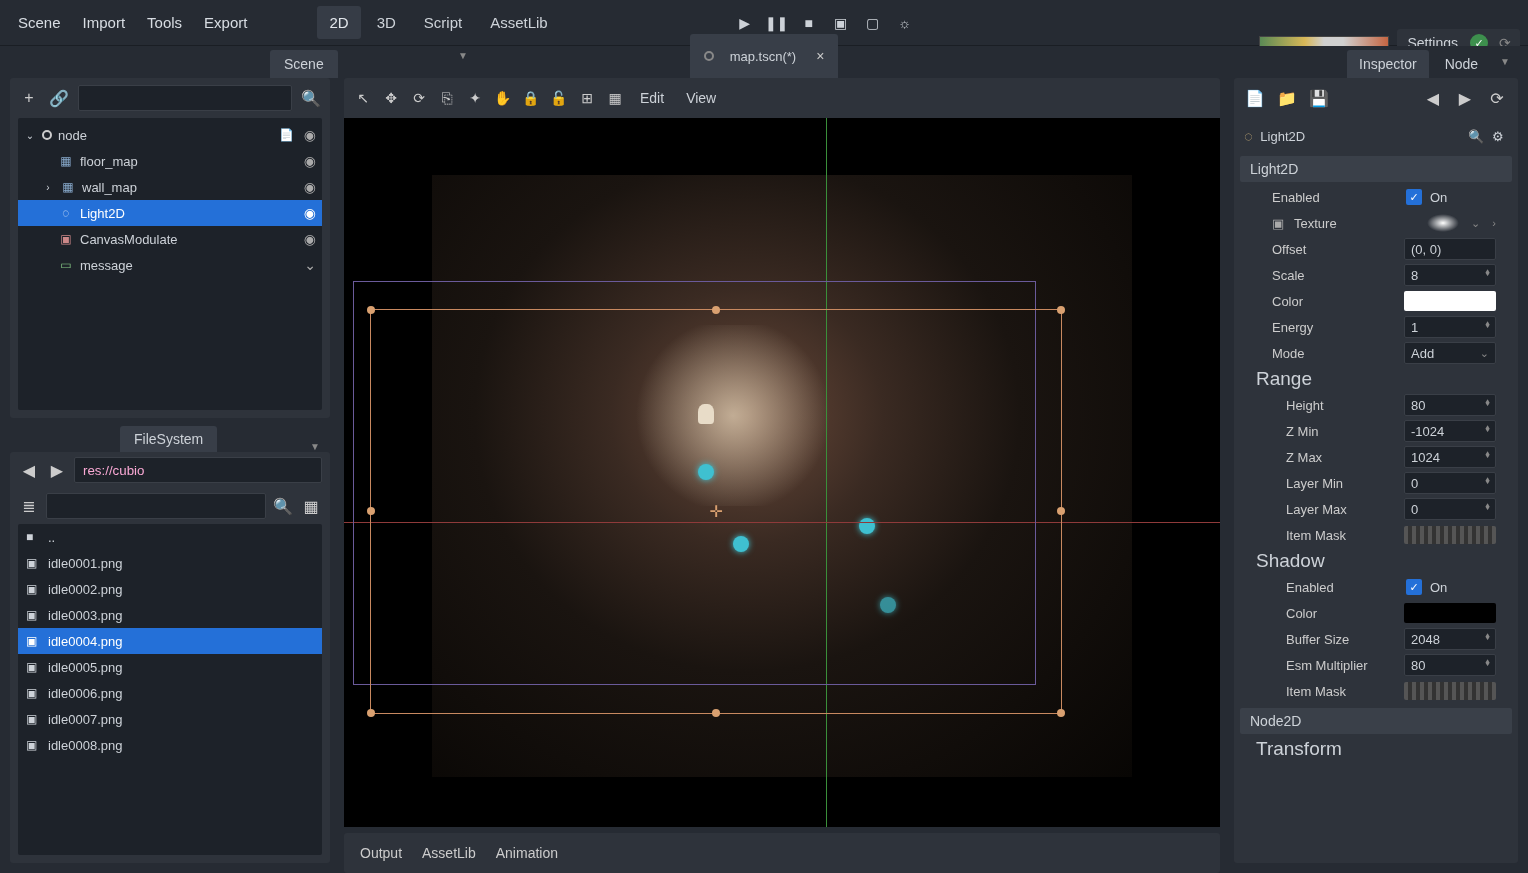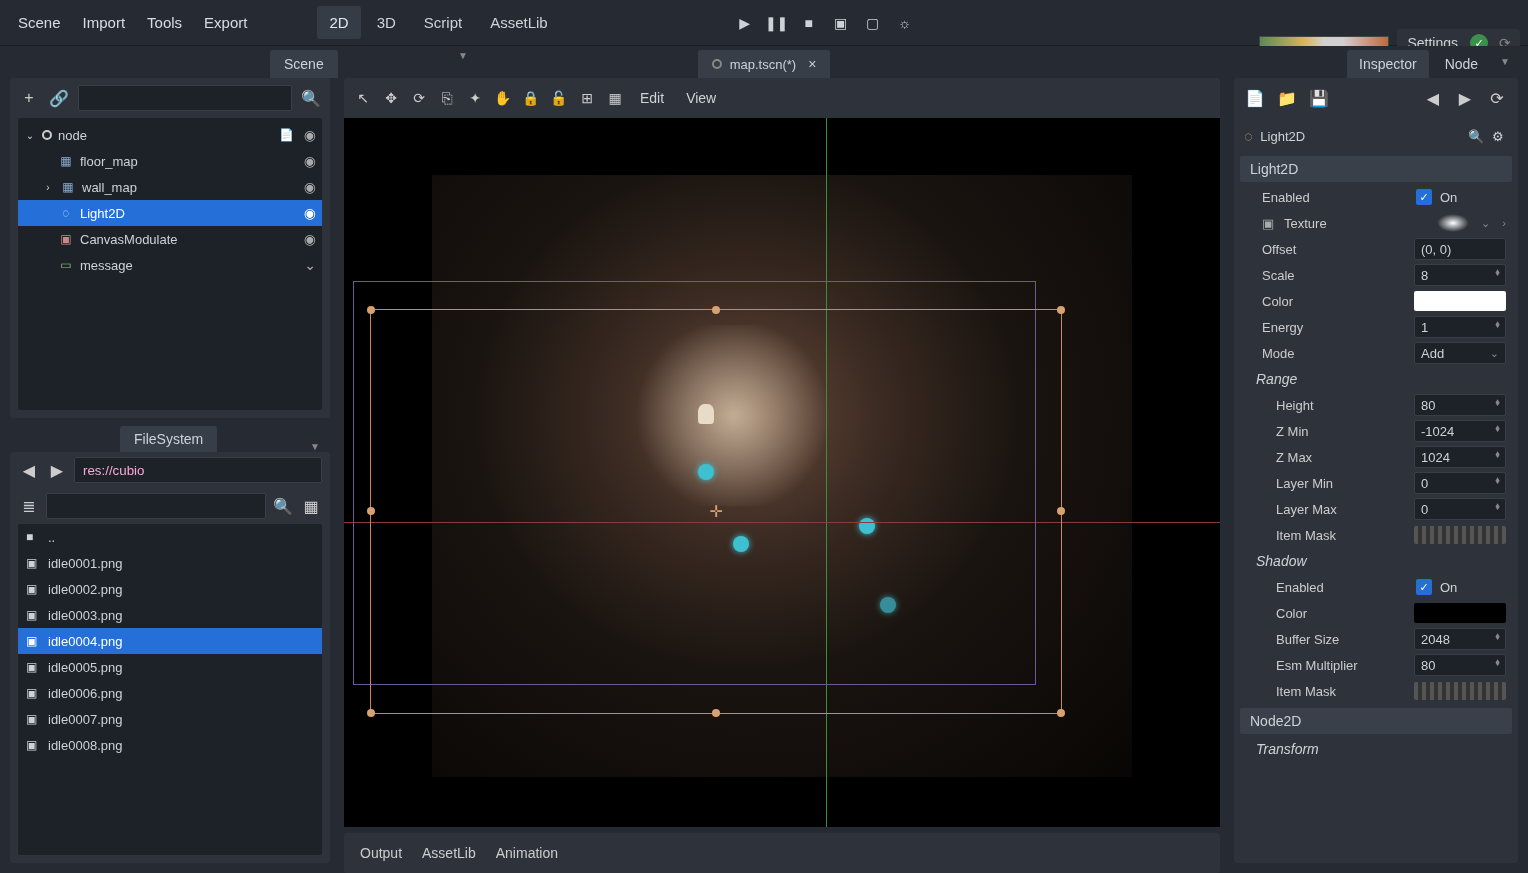--- a/index.html
+++ b/index.html
@@ -28,21 +28,21 @@
 .spectrum-box { width: 130px; height: 14px; background: linear-gradient(90deg, #5a8a55 0%, #d8b858 35%, #d0d0d0 50%, #d0d0d0 65%, #c56542 100%); border: 1px solid #444; }
 .settings-btn { padding: 6px 12px; background: #2e333b; cursor: pointer; border-radius: 2px; font-size: 14px; }
 .status-dot { width: 18px; height: 18px; background: #3d8f4d; border-radius: 50%; display: flex; align-items: center; justify-content: center; color: #fff; font-size: 11px; }
 .refresh-icon { width: 18px; height: 18px; color: #888; font-size: 14px; display: flex; align-items: center; justify-content: center; }
 
 .tab-row { height: 32px; background: #262b33; display: flex; align-items: flex-end; padding: 0 12px; }
 .dock-tabs-left { display: flex; margin-left: 130px; }
 .dock-tab { padding: 6px 14px; background: #383e48; cursor: pointer; font-size: 14px; border-radius: 3px 3px 0 0; }
 .mini-dropdown { margin-left:auto; font-size:10px; color:#888; padding-right: 4px;}
 .scene-tabs { display: flex; align-items: center; margin: 0 auto; position: absolute; left: 0; right: 0; justify-content: center; pointer-events: none;}
-.scene-tab { padding: 6px 14px; background: #383e48; display: flex; align-items: center; gap: 8px; pointer-events: auto; border-radius: 3px 3px 0 0; margin-top: 36px;}
+.scene-tab { padding: 14px 14px; background: #383e48; display: flex; align-items: center; gap: 16px; pointer-events: auto; border-radius: 3px 3px 0 0; margin-top: 36px;}
 .scene-tab-icon { width: 10px; height: 10px; border: 2px solid #888; border-radius: 50%; }
 .tab-close { font-size: 14px; cursor: pointer; color:#ccc; margin-left: 4px;}
 .dock-tabs-right { display: flex; gap: 4px; margin-left: auto; }
 .dock-tab-right { padding: 6px 12px; cursor: pointer; font-size: 14px; }
 .dock-tab-right.active { background: #383e48; border-radius: 3px 3px 0 0;}
 .mini-dropdown-r { font-size:10px; color:#888; padding: 6px;}
 
 .main-content { flex: 1; display: flex; overflow: hidden; }
 
 .left-panel { width: 340px; display: flex; flex-direction: column; background: #262b33; }
@@ -96,22 +96,22 @@
 .bottom-tab { cursor: pointer; font-size: 14px; color: #ccc;}
 
 .right-panel { width: 304px; background: #262b33; display: flex; flex-direction: column; }
 .inspector-toolbar { height: 40px; background: #2e333b; display: flex; align-items: center; padding: 0 10px; gap: 10px; margin: 0 10px; border-radius: 3px 3px 0 0;}
 .insp-node-row { height: 36px; display: flex; align-items: center; padding: 0 10px; gap: 8px; background: #2e333b; margin: 0 10px;}
 .node-type-icon { color: #e0c080; font-size: 14px; }
 .insp-search { width: 16px; cursor: pointer; }
 .insp-gear { width: 16px; cursor: pointer; }
 .inspector-body { flex: 1; overflow-y: auto; background: #2e333b; margin: 0 10px 10px; border-radius: 0 0 3px 3px;}
 .section-header { height: 26px; background: #3a4049; display: flex; align-items: center; padding: 0 10px; margin: 2px 6px; font-size: 14px; border-radius: 2px;}
-.section-sub { height: 26px; display: flex; align-items: center; padding: 0 10px 0 16px; font-size: 14px; margin: 0 6px; font-style: italic;}
-.prop-row { height: 26px; display: flex; align-items: center; padding: 0 6px 0 22px; gap: 8px; margin: 0 6px;}
+.section-sub { height: 26px; display: flex; align-items: center; padding: 0 10px 0 16px; font-size: 19px; margin: 0 6px;}
+.prop-row { height: 26px; display: flex; align-items: center; padding: 0 6px 0 22px; gap: 8px; margin: 0 16px;}
 .prop-row-sub { padding-left: 36px; }
 .prop-label { flex: 1; font-size: 13px; color: #ccc;}
 .prop-value { width: 92px; height: 22px; background: #1d2229; border: 1px solid #3a3f47; display: flex; align-items: center; padding: 0 6px; font-size: 13px; border-radius: 2px;}
 .prop-check { width: 16px; height: 16px; background: #2470d8; display: flex; align-items: center; justify-content: center; color: #fff; font-size: 11px; border-radius: 2px;}
 .prop-color-swatch { width: 92px; height: 20px; background: #fff; border-radius: 2px;}
 .prop-color-dark { background: #000; }
 .prop-texture { width: 32px; height: 18px; background: radial-gradient(ellipse, #fff, rgba(255,255,255,0) 70%); }
 .prop-arrow { color: #888; font-size: 11px; margin-left: 4px;}
 .prop-spinner { position: relative; }
 .prop-spinner::after { content: "◆"; position: absolute; right: 4px; top: 2px; font-size: 9px; color: #888; transform: scaleX(0.6);}

